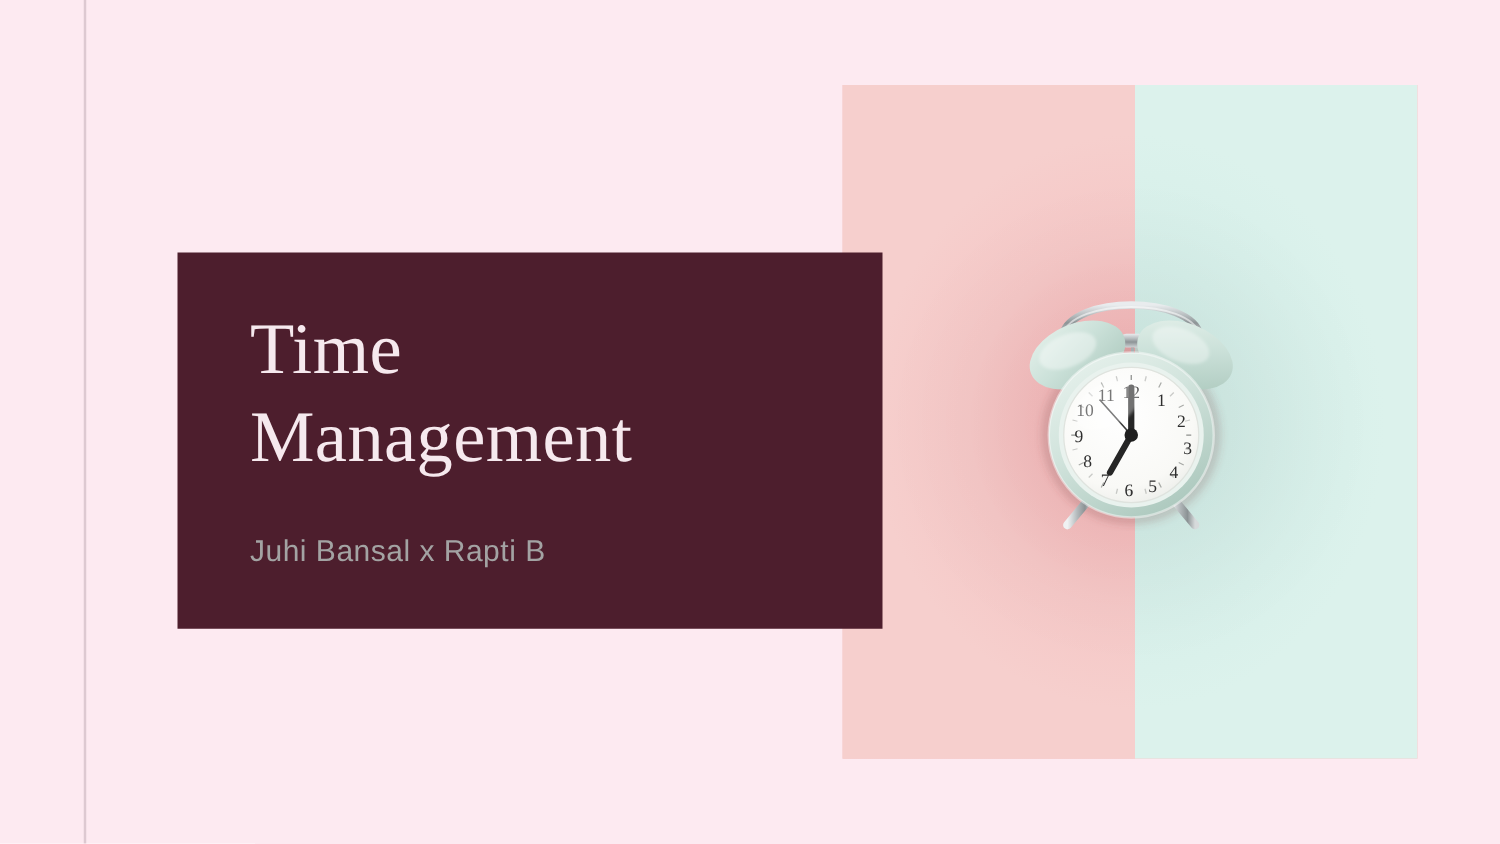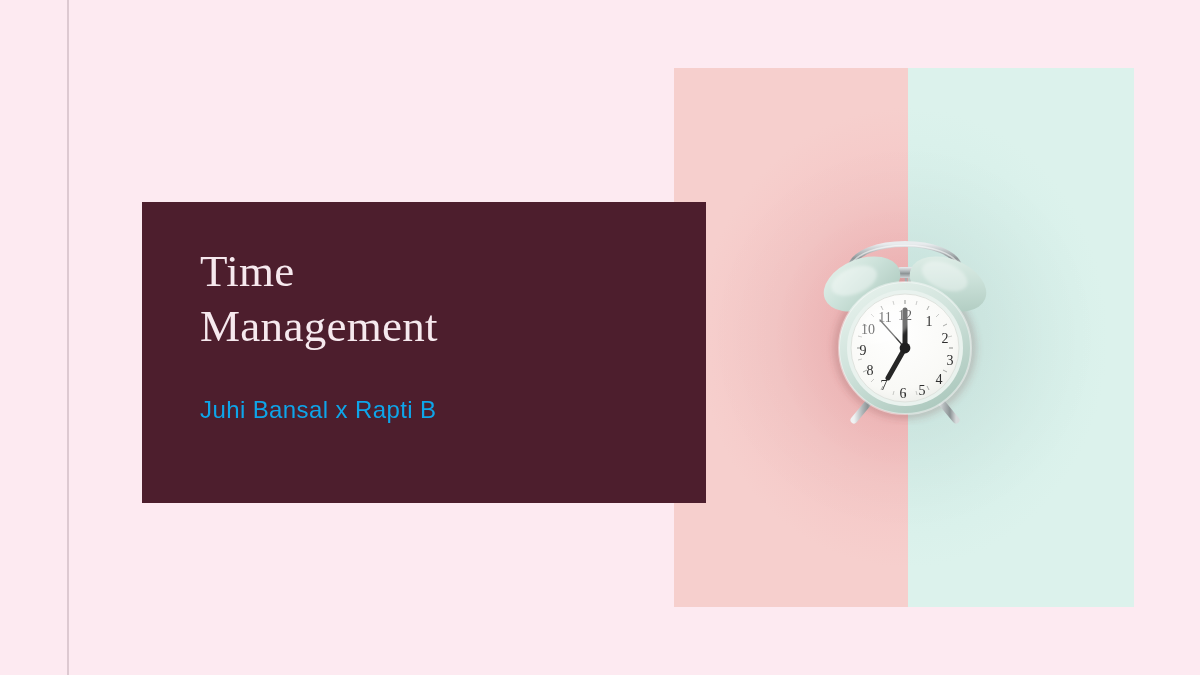--- a/index.html
+++ b/index.html
@@ -90,34 +90,34 @@
     background: #4d1e2d;
   }
   #title-text {
     position: absolute;
     left: 58px;
     top: 42px;
     width: 470px;
   }
   #slide-title {
     font-family: "Liberation Serif", "DejaVu Serif", serif;
-    font-size: 45px;
+    font-size: 58px;
     line-height: 1.22;
     color: #f6e9ee;
     letter-spacing: 0.3px;
     margin: 0;
     font-weight: 400;
     white-space: pre-line;
   }
   #slide-subtitle {
     margin: 40px 0 0 0;
     font-family: "Liberation Sans", sans-serif;
     font-size: 24px;
     line-height: 1.3;
-    color: #0ea5e9;
+    color: #a3a3a3;
     font-weight: 400;
     letter-spacing: 0.4px;
   }
 </style>
 </head>
 <body>
 
 <div id="slide">
 
   <div id="left-rule"></div>

